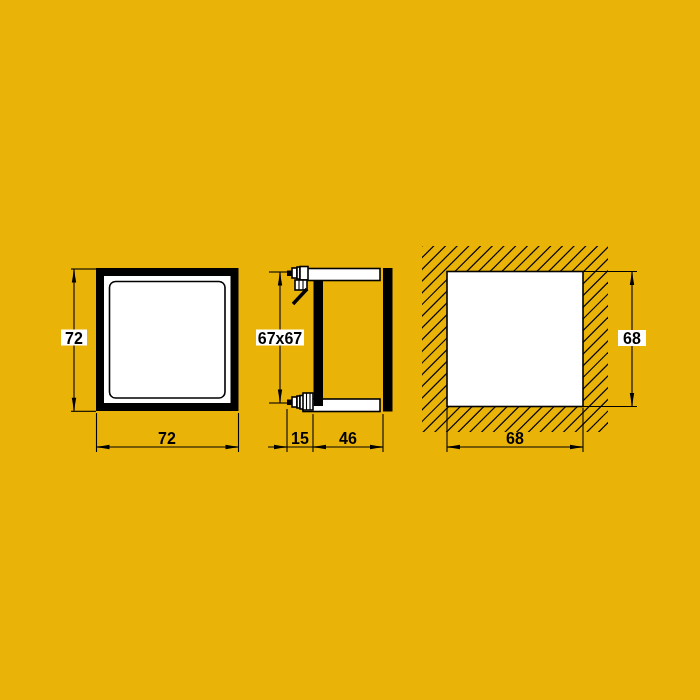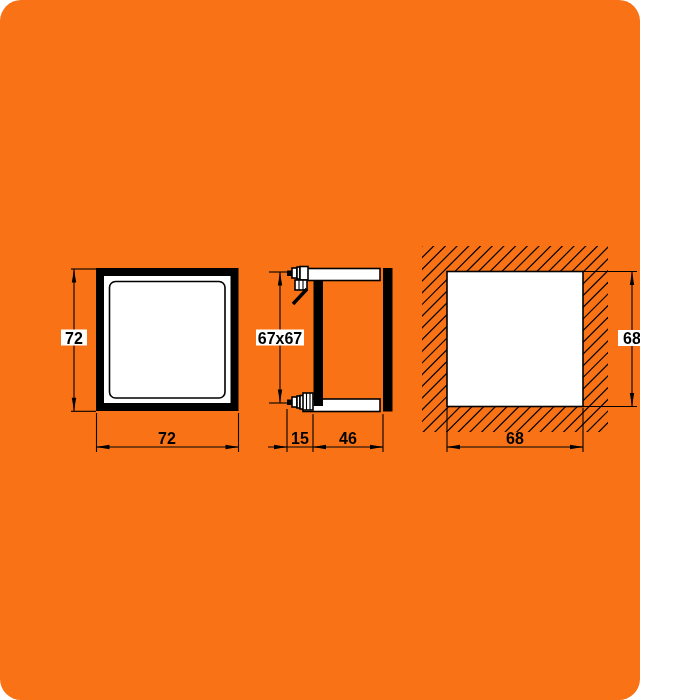--- a/index.html
+++ b/index.html
@@ -5,25 +5,24 @@
   html, body {
     margin: 0;
     padding: 0;
     background: #ffffff;
     width: 700px;
     height: 700px;
     font-family: "Liberation Sans", sans-serif;
   }
   .canvas {
     position: relative;
-    width: 640px;
+    width: 700px;
     height: 700px;
-    background: #f97316;
+    background: #eab308;
     overflow: hidden;
-    border-radius: 21px;
   }
   svg { display: block; }
   .outline {
     fill: #ffffff;
     stroke: #000000;
     stroke-width: 1.6;
   }
   .solid { fill: #000000; stroke: none; }
   .dimline {
     stroke: #000000;

